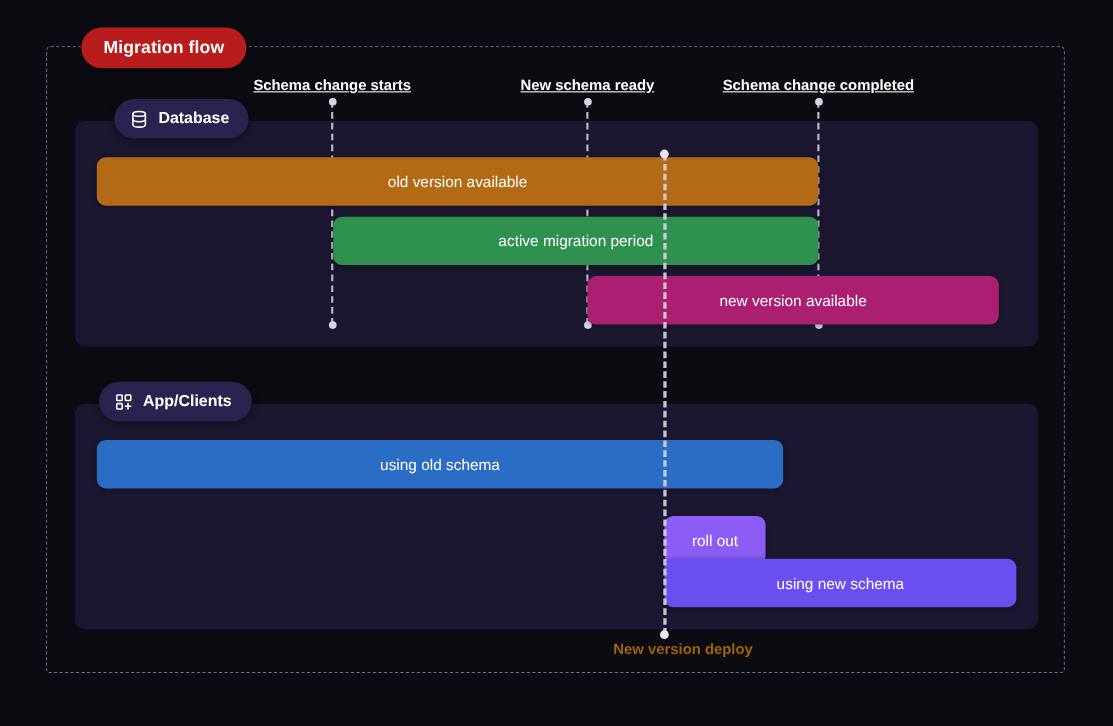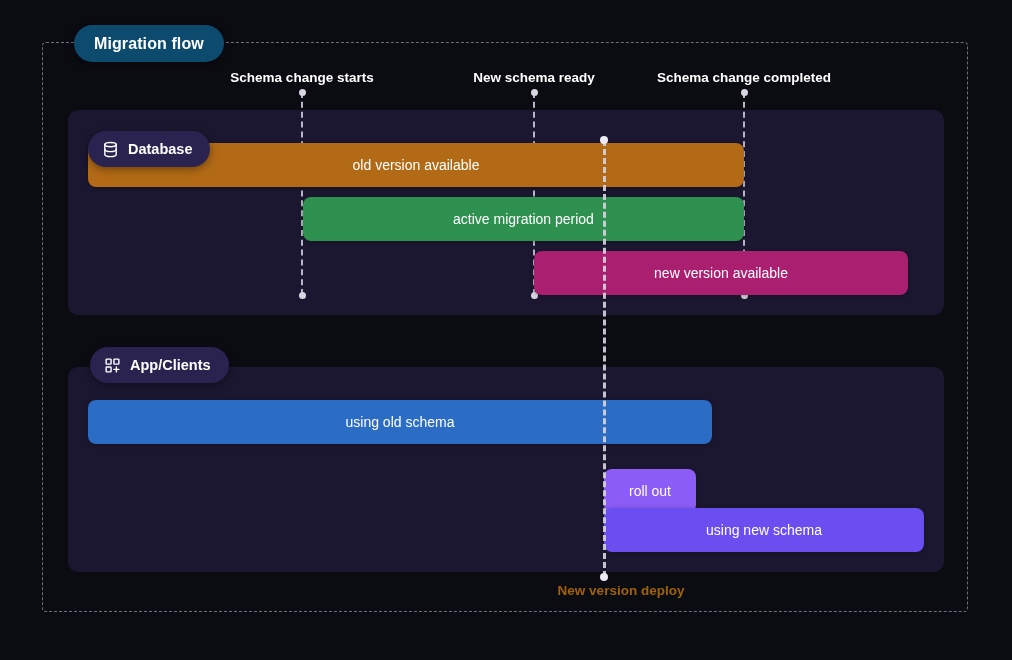--- a/index.html
+++ b/index.html
@@ -24,21 +24,21 @@
     border-radius: 4px;
   }
 
   
   .flow-pill {
     position: absolute;
     left: 74px; top: 25px;
     height: 37px;
     padding: 0 20px;
     display: flex; align-items: center;
-    background: #0c4a6e;
+    background: #b91c1c;
     border-radius: 19px;
     color: #ffffff;
     font-size: 16px;
     font-weight: bold;
     letter-spacing: .1px;
     box-shadow: 0 2px 10px rgba(0,0,0,.45);
   }
 
   
   .lane {
@@ -56,36 +56,37 @@
     padding: 0 18px 0 14px;
     display: flex; align-items: center; gap: 9px;
     background: #2a2350;
     border-radius: 18px;
     color: #ffffff;
     font-size: 14.5px;
     font-weight: bold;
     box-shadow: 0 2px 8px rgba(0,0,0,.4);
     z-index: 6;
   }
-  #pill-db  { left: 88px; top: 90px; margin-top: 41px; }
+  #pill-db  { left: 104px; top: 90px; }
   #pill-app { left: 90px; top: 347px; }
   .lane-pill svg { display: block; }
 
   
   .milestone { position: absolute; z-index: 4; }
   .milestone .ms-label {
     position: absolute;
     bottom: 100%;
     left: 50%;
     transform: translateX(-50%);
     margin-bottom: 7px;
     white-space: nowrap;
     color: #ffffff;
     font-size: 13.5px;
     font-weight: bold;
+    text-decoration: underline;
   }
   .milestone .ms-line {
     position: absolute;
     left: 50%;
     top: 0;
     width: 0;
     transform: translateX(-50%);
     border-left: 2px dashed #b9b4c7;
   }
   .milestone .ms-dot {

